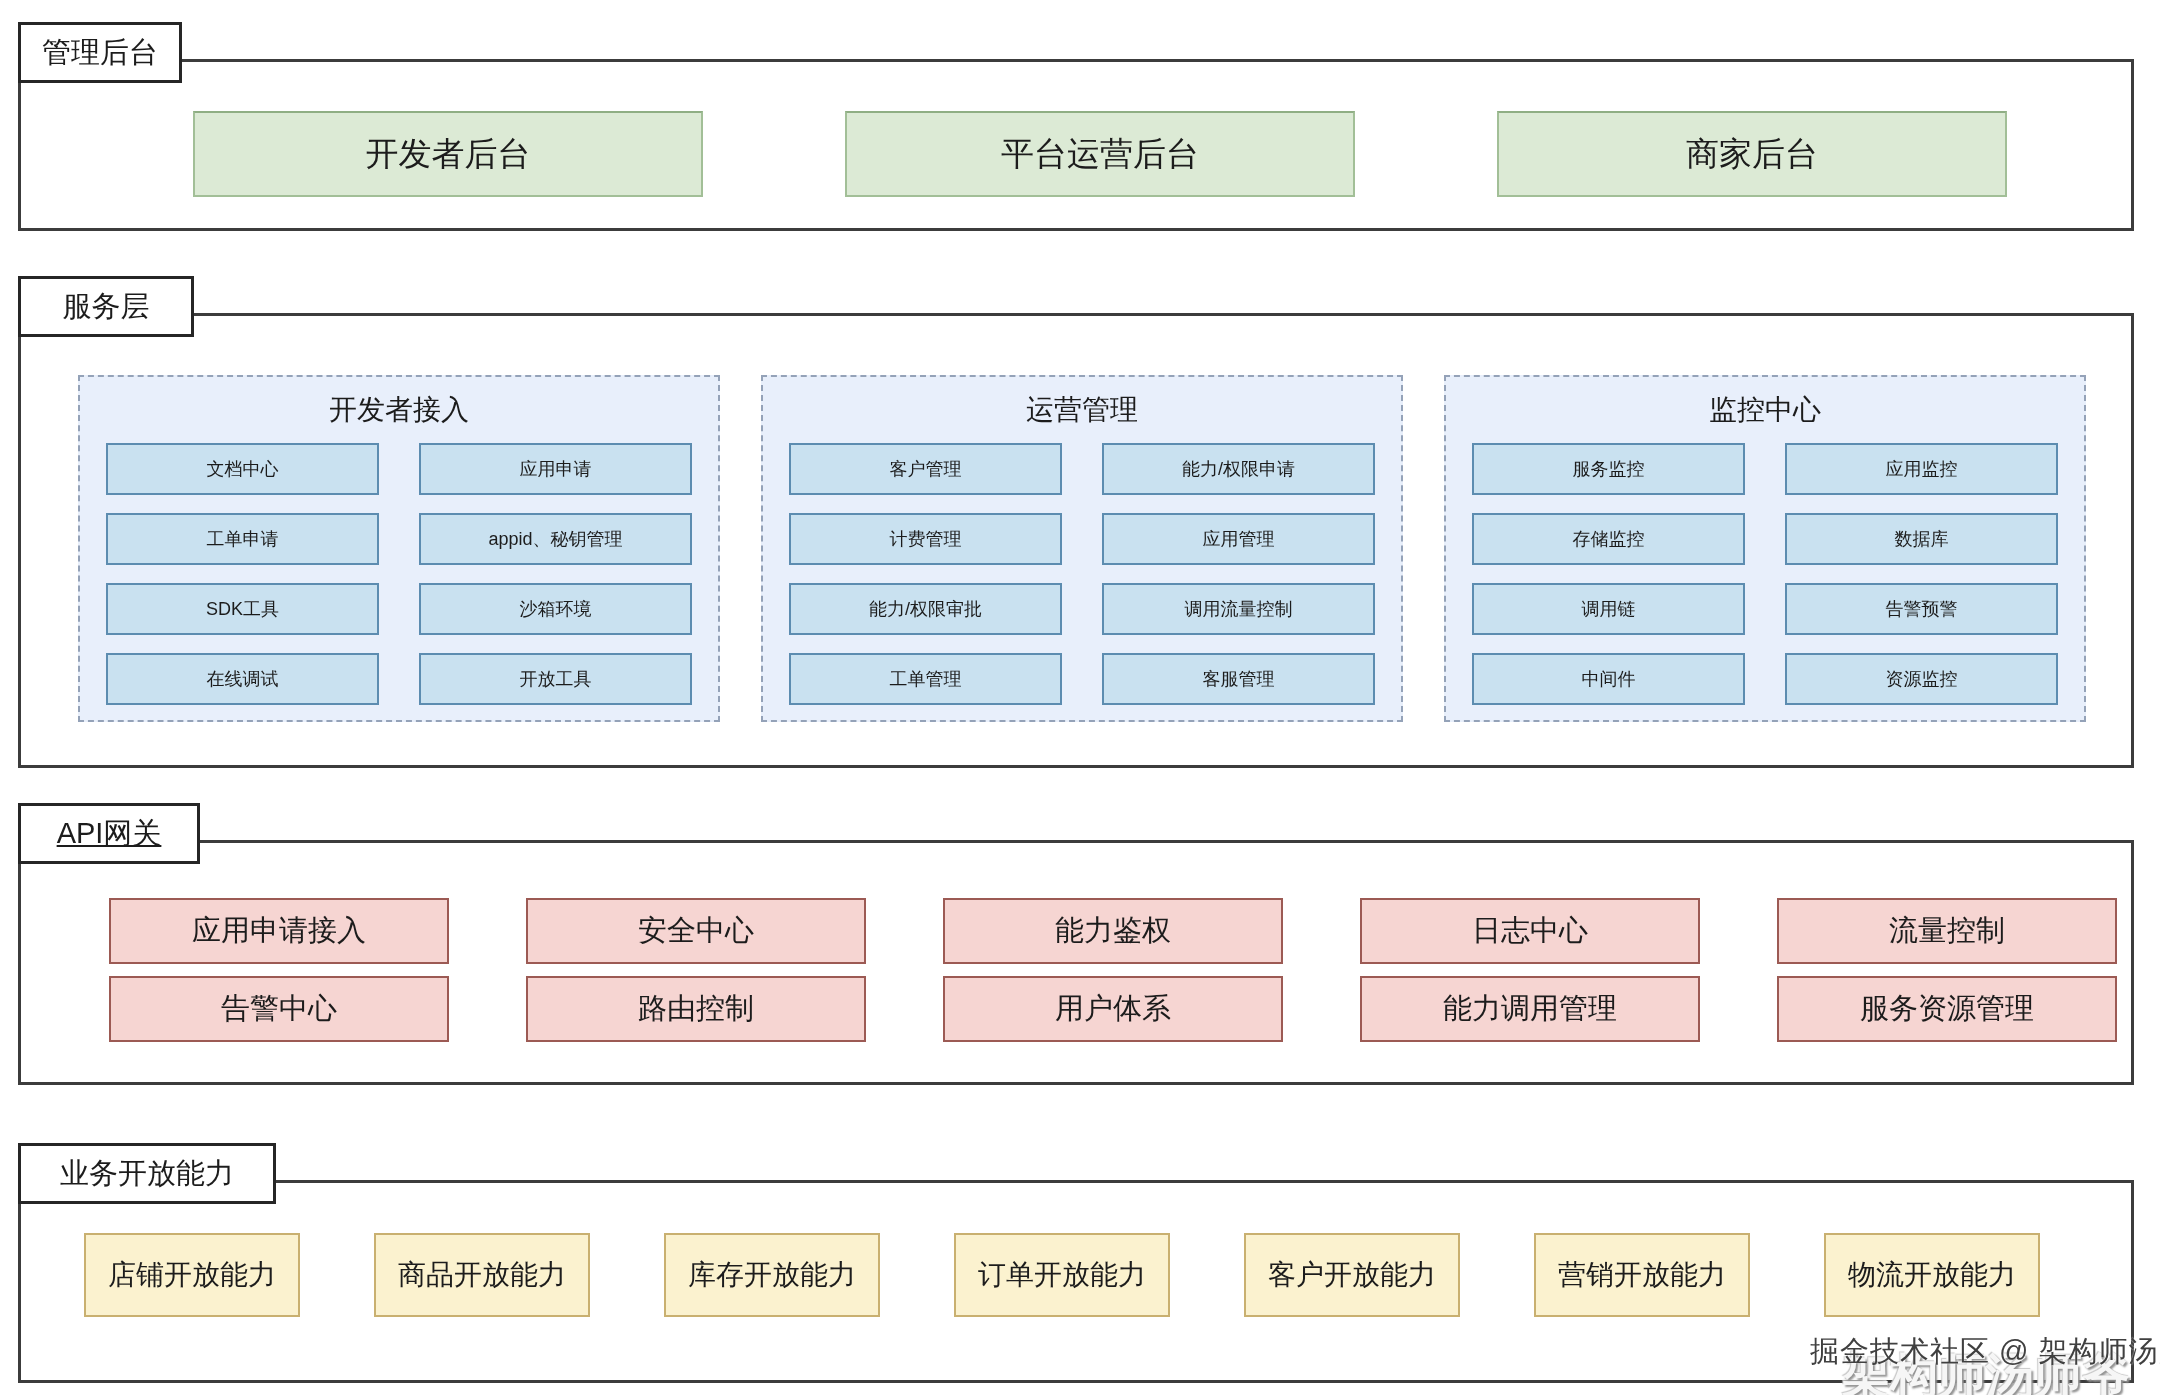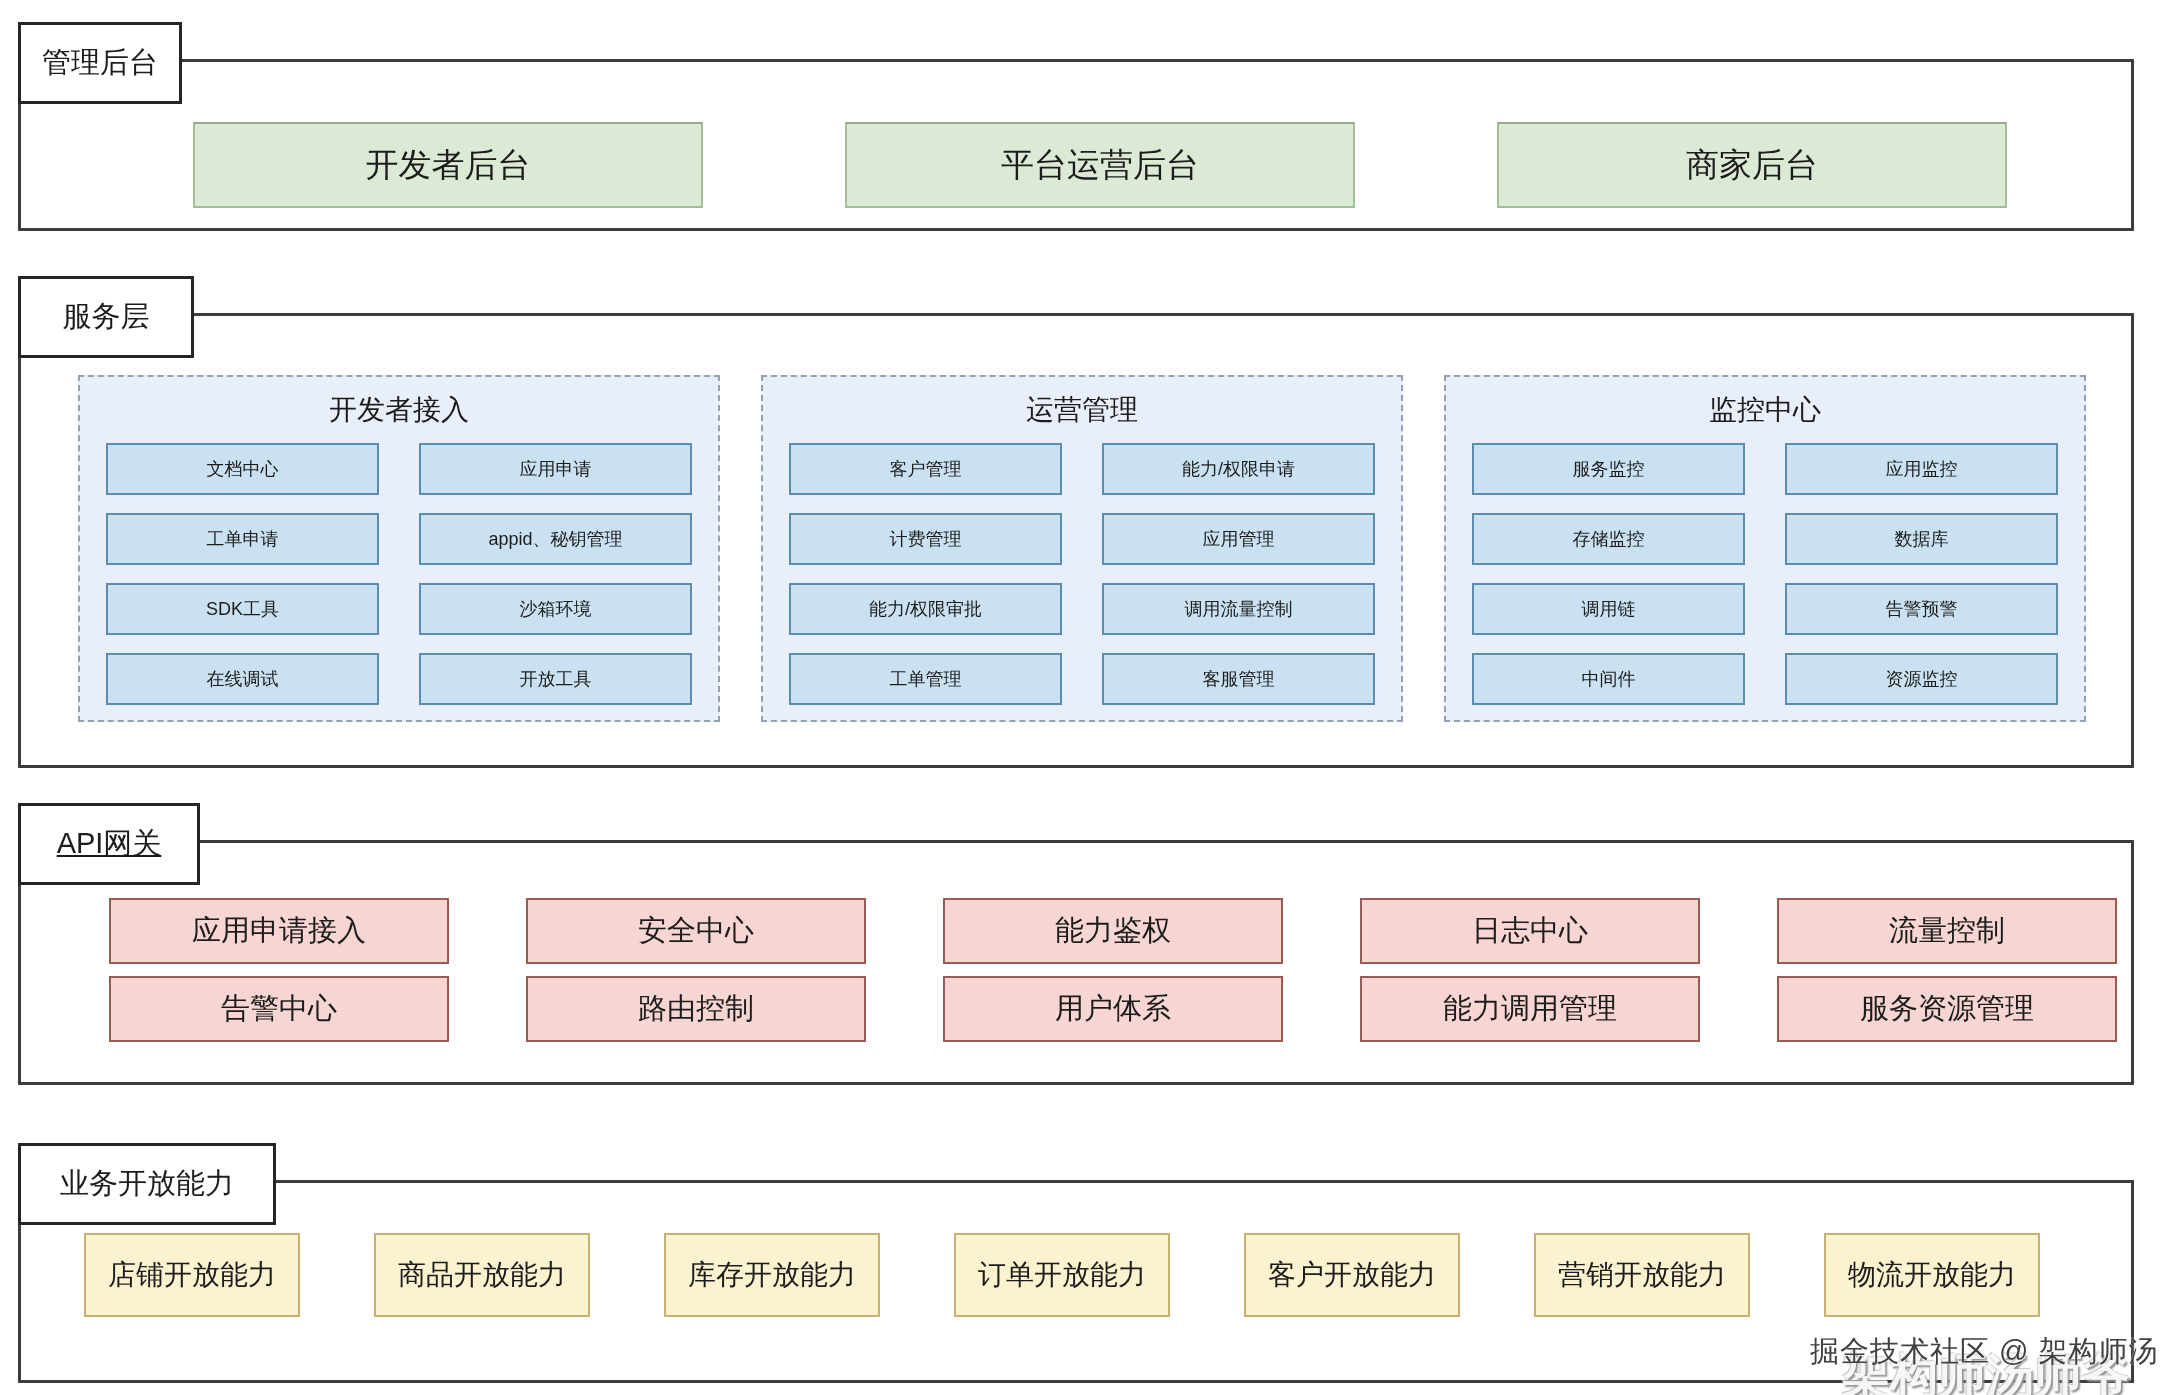--- a/index.html
+++ b/index.html
@@ -5,36 +5,36 @@
   * { box-sizing: border-box; margin: 0; padding: 0; }
   html, body { background: #ffffff; }
   body { font-family: "Liberation Sans", "DejaVu Sans", sans-serif; color: #1c1c1c; }
   .diagram {
     position: relative; width: 2160px; height: 1395px;
     background: #ffffff; overflow: hidden;
   }
   
   .sec { position: absolute; border: 3px solid #3c3c3c; background: #ffffff; }
   .sec-label {
-    position: absolute; left: -3px; top: -40px; height: 82px;
+    position: absolute; left: -3px; top: -40px; height: 61px;
     background: #ffffff; border: 3px solid #262626;
     display: flex; align-items: center; justify-content: center;
     font-size: 29px; z-index: 2;
   }
   .sec-admin    { left: 18px; top: 59px;   width: 2116px; height: 172px; }
   .sec-service  { left: 18px; top: 313px;  width: 2116px; height: 455px; }
   .sec-gateway  { left: 18px; top: 840px;  width: 2116px; height: 245px; }
   .sec-business { left: 18px; top: 1180px; width: 2116px; height: 203px; }
   .lab-admin    { width: 164px; }
   .lab-service  { width: 176px; }
   .lab-gateway  { width: 182px; text-decoration: underline; }
   .lab-business { width: 258px; }
 
   
-  .admin-row { display: flex; padding-top: 49px; padding-left: 172px; gap: 142px; margin-top: 11px; }
+  .admin-row { display: flex; padding-top: 49px; padding-left: 172px; gap: 142px; }
   .green-box {
     width: 510px; height: 86px;
     background: #dcead5; border: 2px solid #a2bf97; border-top-color: #8fae84;
     display: flex; align-items: center; justify-content: center; font-size: 33px;
   }
 
   
   .panel-row { display: flex; padding-top: 59px; padding-left: 57px; gap: 41px; }
   .panel {
     width: 642px; height: 347px;

